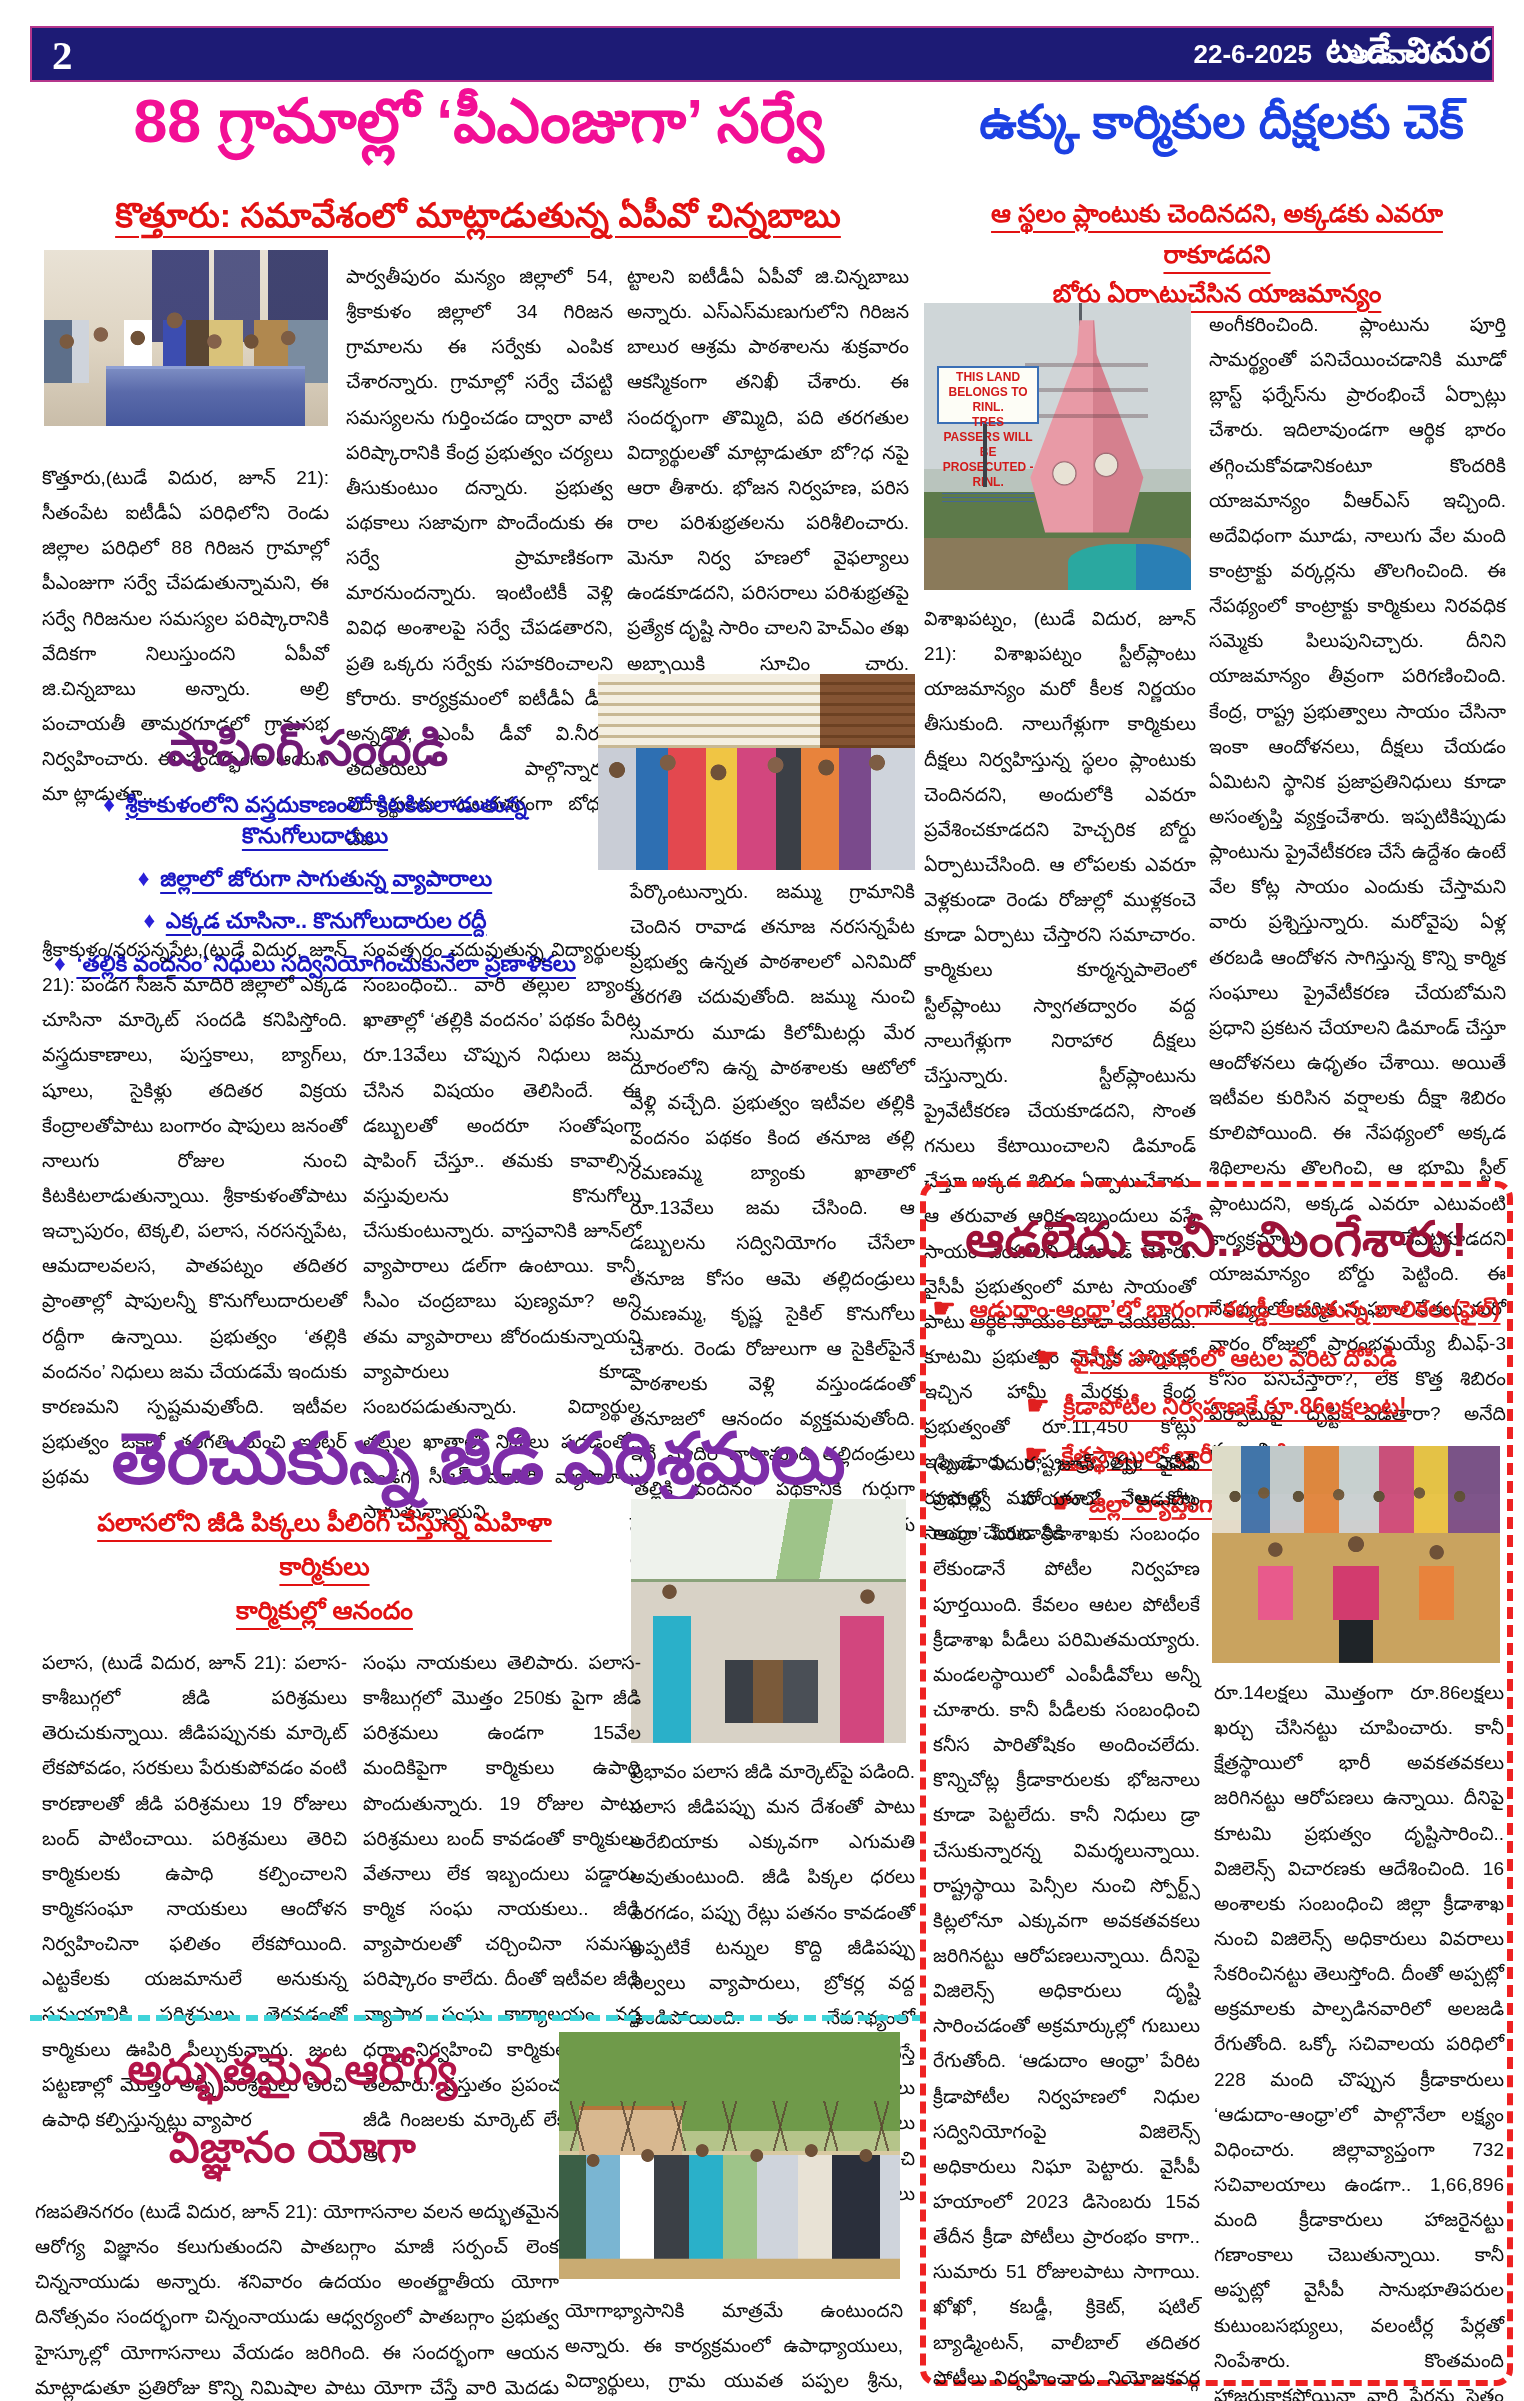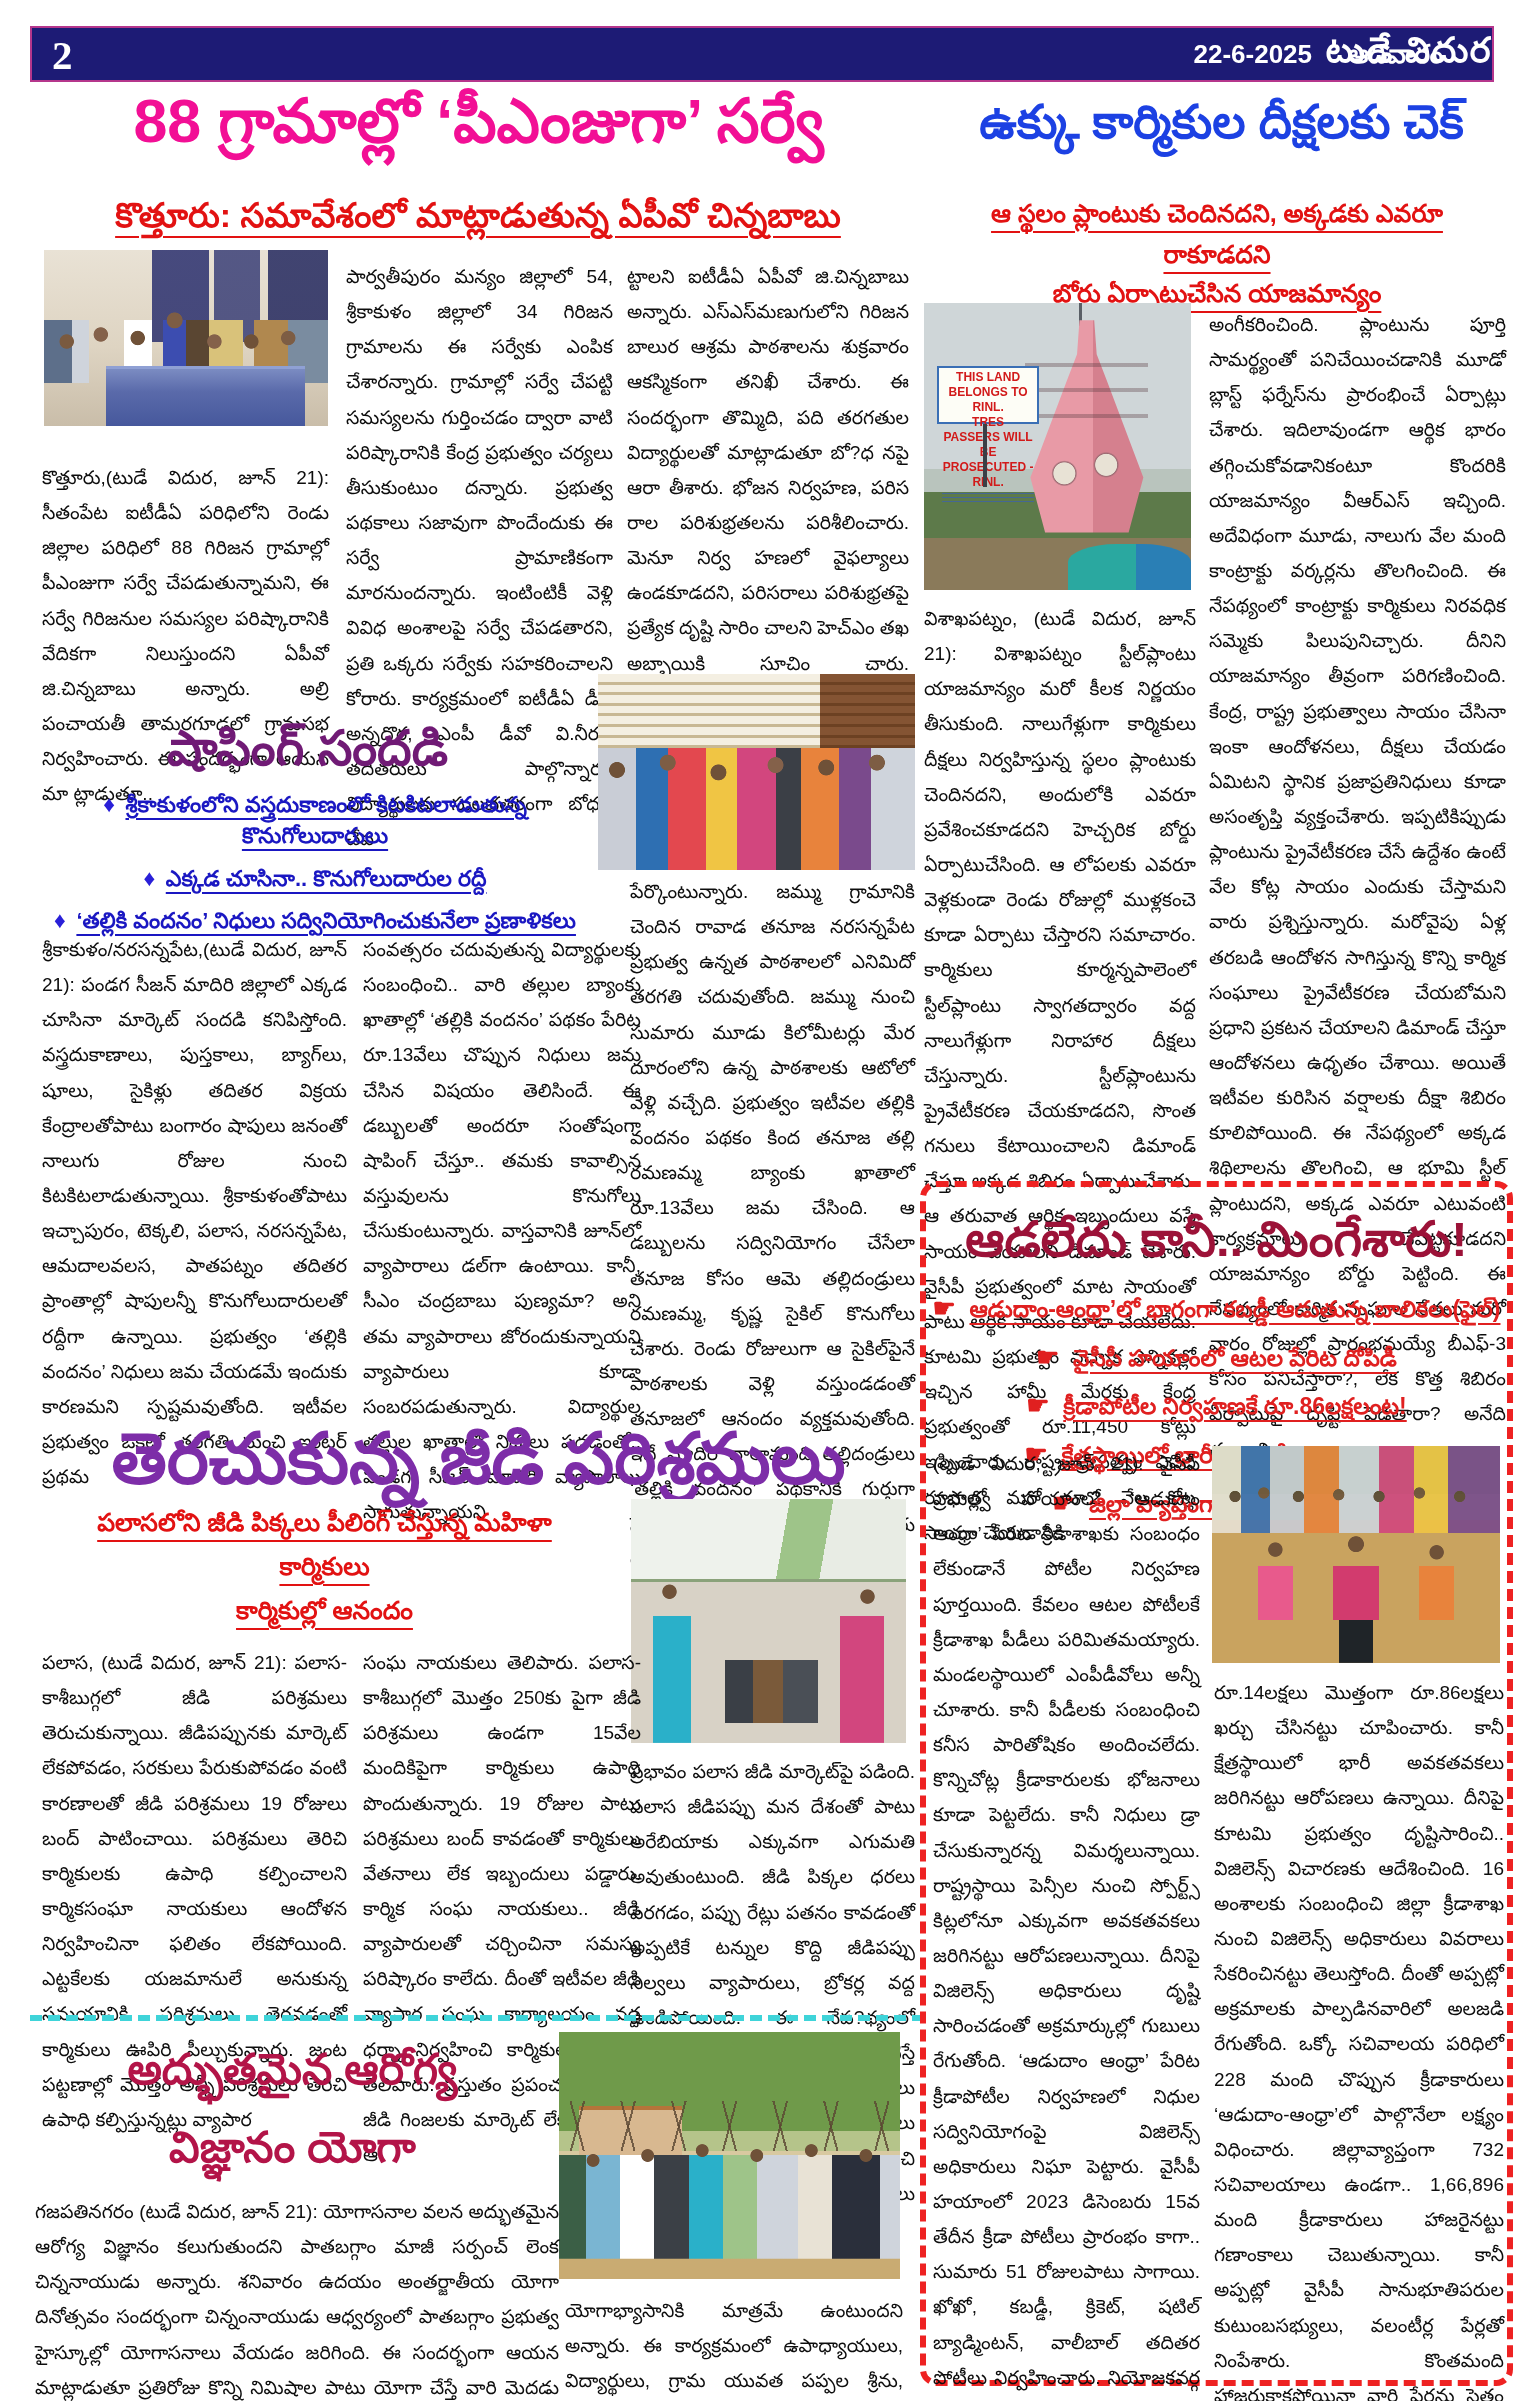--- a/index.html
+++ b/index.html
@@ -162,20 +162,21 @@
   </section>
 
   <section>
     <h1 class="abs hl hl-red" style="left:42px;top:689px;width:531px;">షాపింగ్ సందడి</h1>
     <div class="photo" id="shoppingPhoto" style="left:598px;top:674px;width:317px;height:196px;">
       <div class="ph-layer shelves"></div>
       <div class="crowd"></div>
     </div>
     <div class="abs bullets-blue" style="left:36px;top:791px;width:558px;">
       <div class="b-row"><span class="diamond">♦</span><span class="b-txt">శ్రీకాకుళంలోని వస్త్రదుకాణంలో కిటకిటలాడుతున్న కొనుగోలుదారులు</span></div>
+      <div class="b-row"><span class="diamond">♦</span><span class="b-txt">జిల్లాలో జోరుగా సాగుతున్న వ్యాపారాలు</span></div>
       <div class="b-row"><span class="diamond">♦</span><span class="b-txt">ఎక్కడ చూసినా.. కొనుగోలుదారుల రద్దీ</span></div>
       <div class="b-row"><span class="diamond">♦</span><span class="b-txt">‘తల్లికి వందనం’ నిధులు సద్వినియోగించుకునేలా ప్రణాళికలు</span></div>
     </div>
     <div class="abs body-txt" style="left:42px;top:932px;width:305px;height:416px;">శ్రీకాకుళం/నరసన్నపేట,(టుడే విదుర, జూన్ 21): పండగ సీజన్ మాదిరి జిల్లాలో ఎక్కడ చూసినా మార్కెట్ సందడి కనిపిస్తోంది. వస్త్రదుకాణాలు, పుస్తకాలు, బ్యాగ్‌లు, షూలు, సైకిళ్లు తదితర విక్రయ కేంద్రాలతోపాటు బంగారం షాపులు జనంతో నాలుగు రోజుల నుంచి కిటకిటలాడుతున్నాయి. శ్రీకాకుళంతోపాటు ఇచ్చాపురం, టెక్కలి, పలాస, నరసన్నపేట, ఆమదాలవలస, పాతపట్నం తదితర ప్రాంతాల్లో షాపులన్నీ కొనుగోలుదారులతో రద్దీగా ఉన్నాయి. ప్రభుత్వం ‘తల్లికి వందనం’ నిధులు జమ చేయడమే ఇందుకు కారణమని స్పష్టమవుతోంది. ఇటీవల ప్రభుత్వం ఒకటో తరగతి నుంచి ఇంటర్ ప్రథమ</div>
     <div class="abs body-txt" style="left:363px;top:932px;width:278px;height:416px;">సంవత్సరం చదువుతున్న విద్యార్థులకు సంబంధించి.. వారి తల్లుల బ్యాంకు ఖాతాల్లో ‘తల్లికి వందనం’ పథకం పేరిట రూ.13వేలు చొప్పున నిధులు జమ చేసిన విషయం తెలిసిందే. ఈ డబ్బులతో అందరూ సంతోషంగా షాపింగ్ చేస్తూ.. తమకు కావాల్సిన వస్తువులను కొనుగోలు చేసుకుంటున్నారు. వాస్తవానికి జూన్‌లో వ్యాపారాలు డల్‌గా ఉంటాయి. కానీ, సీఎం చంద్రబాబు పుణ్యమా? అని తమ వ్యాపారాలు జోరందుకున్నాయని వ్యాపారులు కూడా సంబరపడుతున్నారు. విద్యార్థుల తల్లుల ఖాతాల్లో నిధులు పడడంతో.. పండగ సీజన్ మాదిరి వ్యాపారాలు సాగుతున్నాయని</div>
     <div class="abs body-txt" style="left:630px;top:874px;width:285px;height:473px;">పేర్కొంటున్నారు. జమ్ము గ్రామానికి చెందిన రావాడ తనూజ నరసన్నపేట ప్రభుత్వ ఉన్నత పాఠశాలలో ఎనిమిదో తరగతి చదువుతోంది. జమ్ము నుంచి సుమారు మూడు కిలోమీటర్లు మేర దూరంలోని ఉన్న పాఠశాలకు ఆటోలో వెళ్లి వచ్చేది. ప్రభుత్వం ఇటీవల తల్లికి వందనం పథకం కింద తనూజ తల్లి రమణమ్మ బ్యాంకు ఖాతాలో రూ.13వేలు జమ చేసింది. ఆ డబ్బులను సద్వినియోగం చేసేలా తనూజ కోసం ఆమె తల్లిదండ్రులు రమణమ్మ, కృష్ణ సైకిల్ కొనుగోలు చేశారు. రెండు రోజులుగా ఆ సైకిల్‌పైనే పాఠశాలకు వెళ్లి వస్తుండడంతో తనూజలో ఆనందం వ్యక్తమవుతోంది. ఇదే మాదిరి చాలామంది తల్లిదండ్రులు ‘తల్లికి వందనం’ పథకానికి గుర్తుగా సైకిళ్లు, వెండీ పట్టీలు, కొద్దిపాటి బంగారు ఆభరణాలను కొనుగోలు చేస్తున్నారు.</div>
   </section>
 
   <section>
     <h1 class="abs hl hl-purple" style="left:42px;top:1384px;width:873px;margin-top:36px;">తెరచుకున్న జీడి పరిశ్రమలు</h1>

